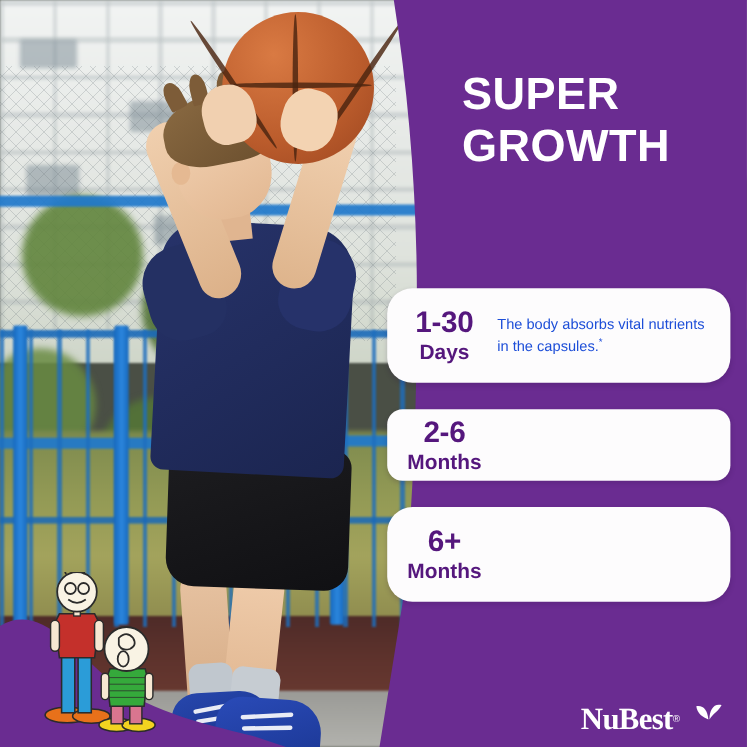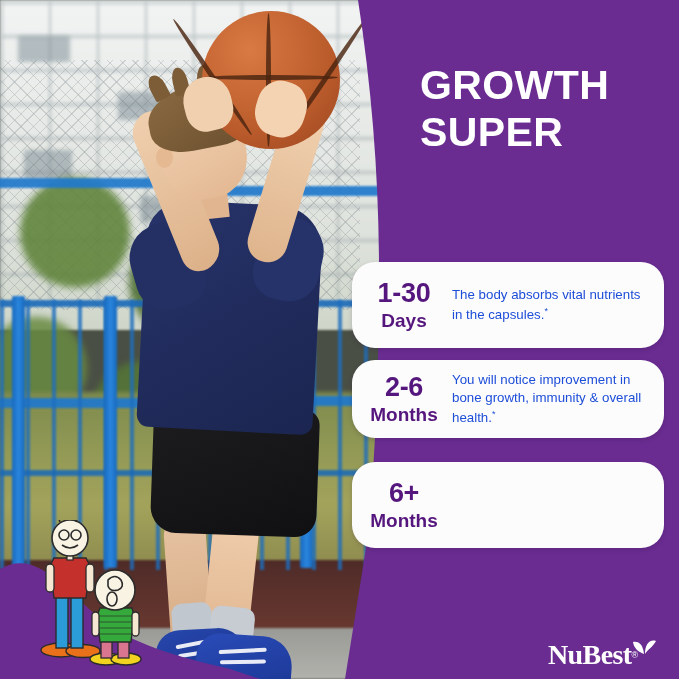--- a/index.html
+++ b/index.html
@@ -111,31 +111,31 @@
   .doodles{position:absolute;left:26px;top:520px;width:130px;height:160px;}
 
   
   .title{position:absolute;left:420px;top:62px;width:250px;
     font-size:41px;line-height:47px;font-weight:700;color:#ffffff;letter-spacing:.4px;}
 
   .cards{position:absolute;left:352px;top:262px;width:312px;}
   .card{position:relative;background:#fdfcfd;border-radius:23px;
     display:flex;align-items:center;box-sizing:border-box;
     box-shadow:0 2px 5px rgba(40,10,60,.18);}
-  .c1{height:86px;margin-bottom:12px;}
-  .c2{height:78px;margin-bottom:24px;}
+  .c1{height:86px;margin-bottom:24px;}
+  .c2{height:65px;margin-bottom:24px;border-radius:14px;}
   .c3{height:86px;}
   .dur{flex:0 0 96px;text-align:center;color:#55177d;line-height:1;padding-left:4px;}
   .dur .big{display:block;font-size:27px;font-weight:700;letter-spacing:-.3px;}
   .dur .sml{display:block;font-size:19px;font-weight:700;margin-top:4px;}
   .desc{flex:1 1 auto;font-size:13.3px;line-height:17.5px;color:#1d4ed8;padding-right:12px;}
   .desc sup{font-size:9px;vertical-align:super;}
 
   .logo{position:absolute;left:528px;top:638px;width:140px;height:34px;color:#fff;}
-  .logo-text{font-size:28px;font-weight:700;font-family:"Liberation Serif",serif;letter-spacing:-.6px;line-height:34px;margin-left:20px;}
+  .logo-text{font-size:28px;font-weight:700;font-family:"Liberation Serif",serif;letter-spacing:-.6px;line-height:34px;}
   .logo-reg{font-size:9px;vertical-align:super;font-family:"Liberation Sans",sans-serif;}
   .leafsvg{position:absolute;left:103px;top:-1px;}
 </style>
 </head>
 <body>
 
 <div class="poster">
 
   <div class="photo">
     <div class="sky-building"></div>
@@ -236,43 +236,40 @@
       <path d="M72,96 H107 M72,102 H107 M72,108 H106 M73,114 H106" stroke="#2b2b2b" stroke-width="0.9" opacity=".75"></path>
       <rect x="66" y="92" width="7" height="24" rx="3.5" fill="#F6E7D2" stroke="#2b2b2b" stroke-width="1.3"></rect>
       <rect x="106" y="92" width="7" height="24" rx="3.5" fill="#F6E7D2" stroke="#2b2b2b" stroke-width="1.3"></rect>
       <circle cx="89" cy="70" r="20" fill="#F9F3E4" stroke="#2b2b2b" stroke-width="1.6"></circle>
       <path d="M82,60 q7,-7 13,0 q4,7 -3,10 q-8,2 -10,-4 Z" fill="none" stroke="#2b2b2b" stroke-width="1.6"></path>
       <ellipse cx="86" cy="79" rx="5" ry="7" fill="none" stroke="#2b2b2b" stroke-width="1.6"></ellipse>
     </g>
   </svg>
 
   <div class="title">
+    <div>SUPER</div>
     <div>GROWTH</div>
-    <div>SUPER</div>
   </div>
 
   <div class="cards">
 
     <div class="card c1">
       <div class="dur">
         <span class="big">1-30</span>
         <span class="sml">Days</span>
       </div>
       <div class="desc">
         <span>The body absorbs vital nutrients in the capsules.</span><sup>*</sup>
       </div>
     </div>
 
     <div class="card c2">
       <div class="dur">
         <span class="big">2-6</span>
         <span class="sml">Months</span>
-      </div>
-      <div class="desc">
-        <span>You will notice improvement in bone growth, immunity &amp; overall health.</span><sup>*</sup>
       </div>
     </div>
 
     <div class="card c3">
       <div class="dur">
         <span class="big">6+</span>
         <span class="sml">Months</span>
       </div>
     </div>
 

